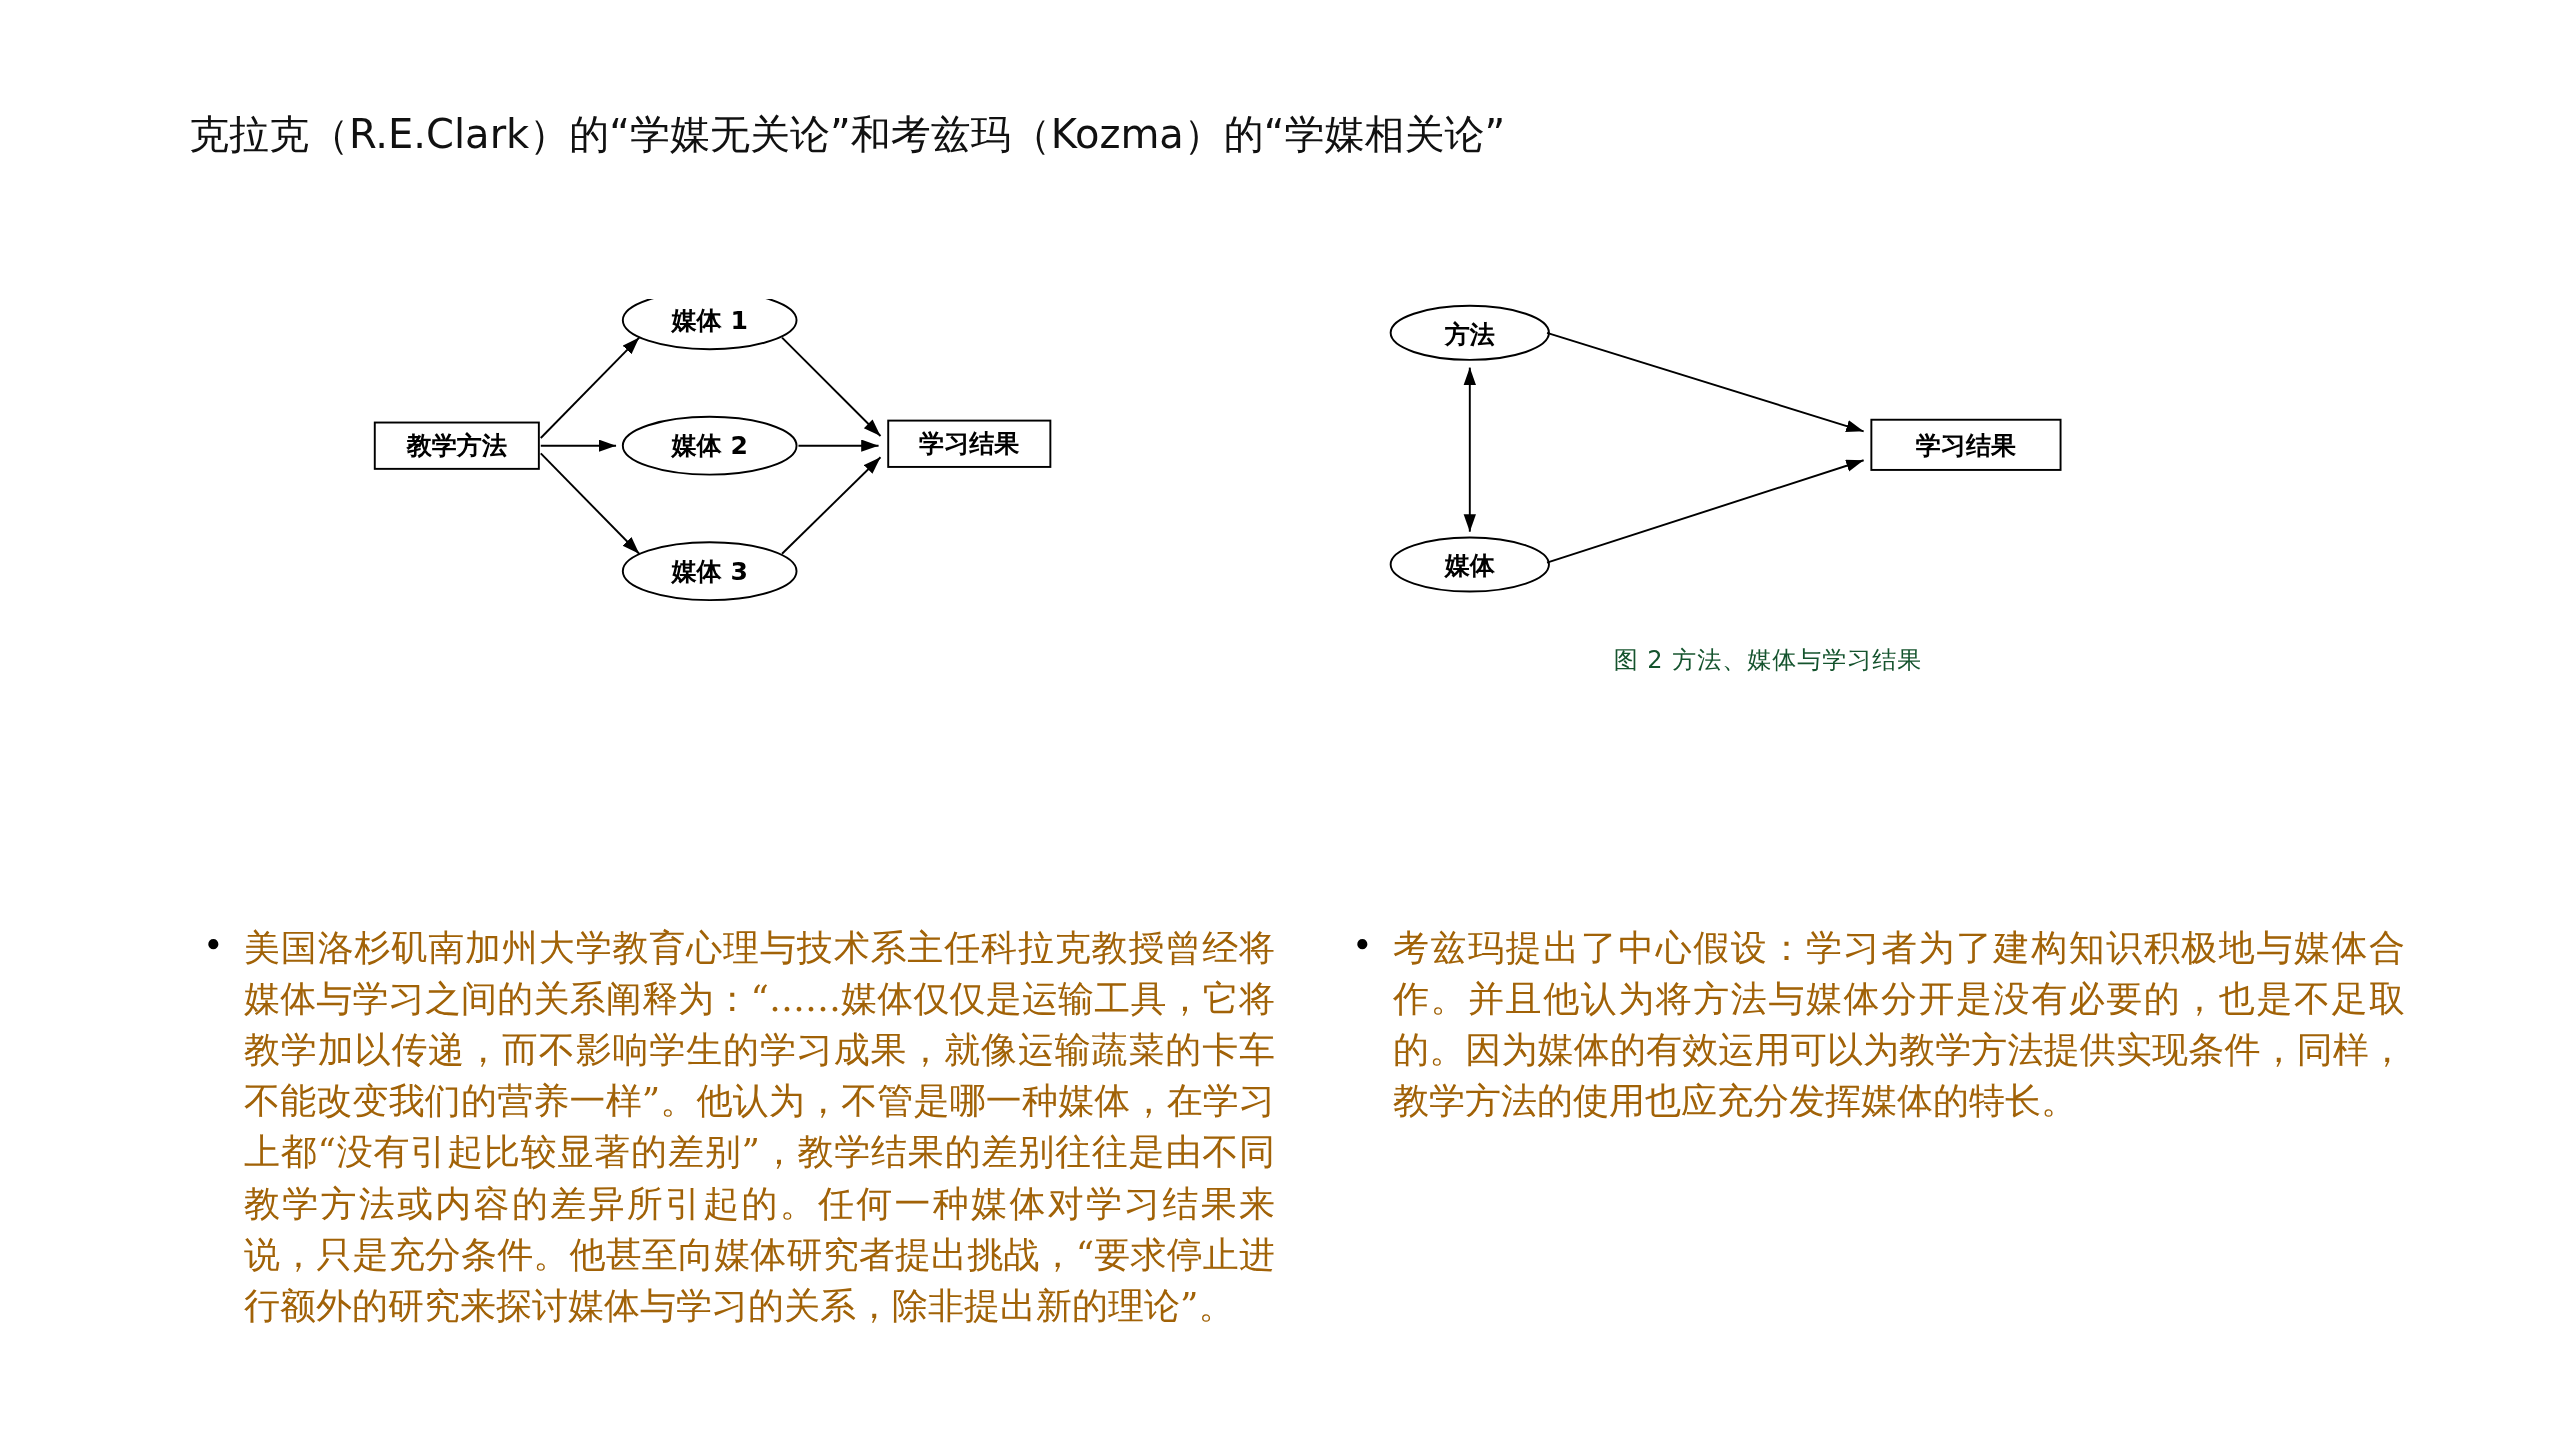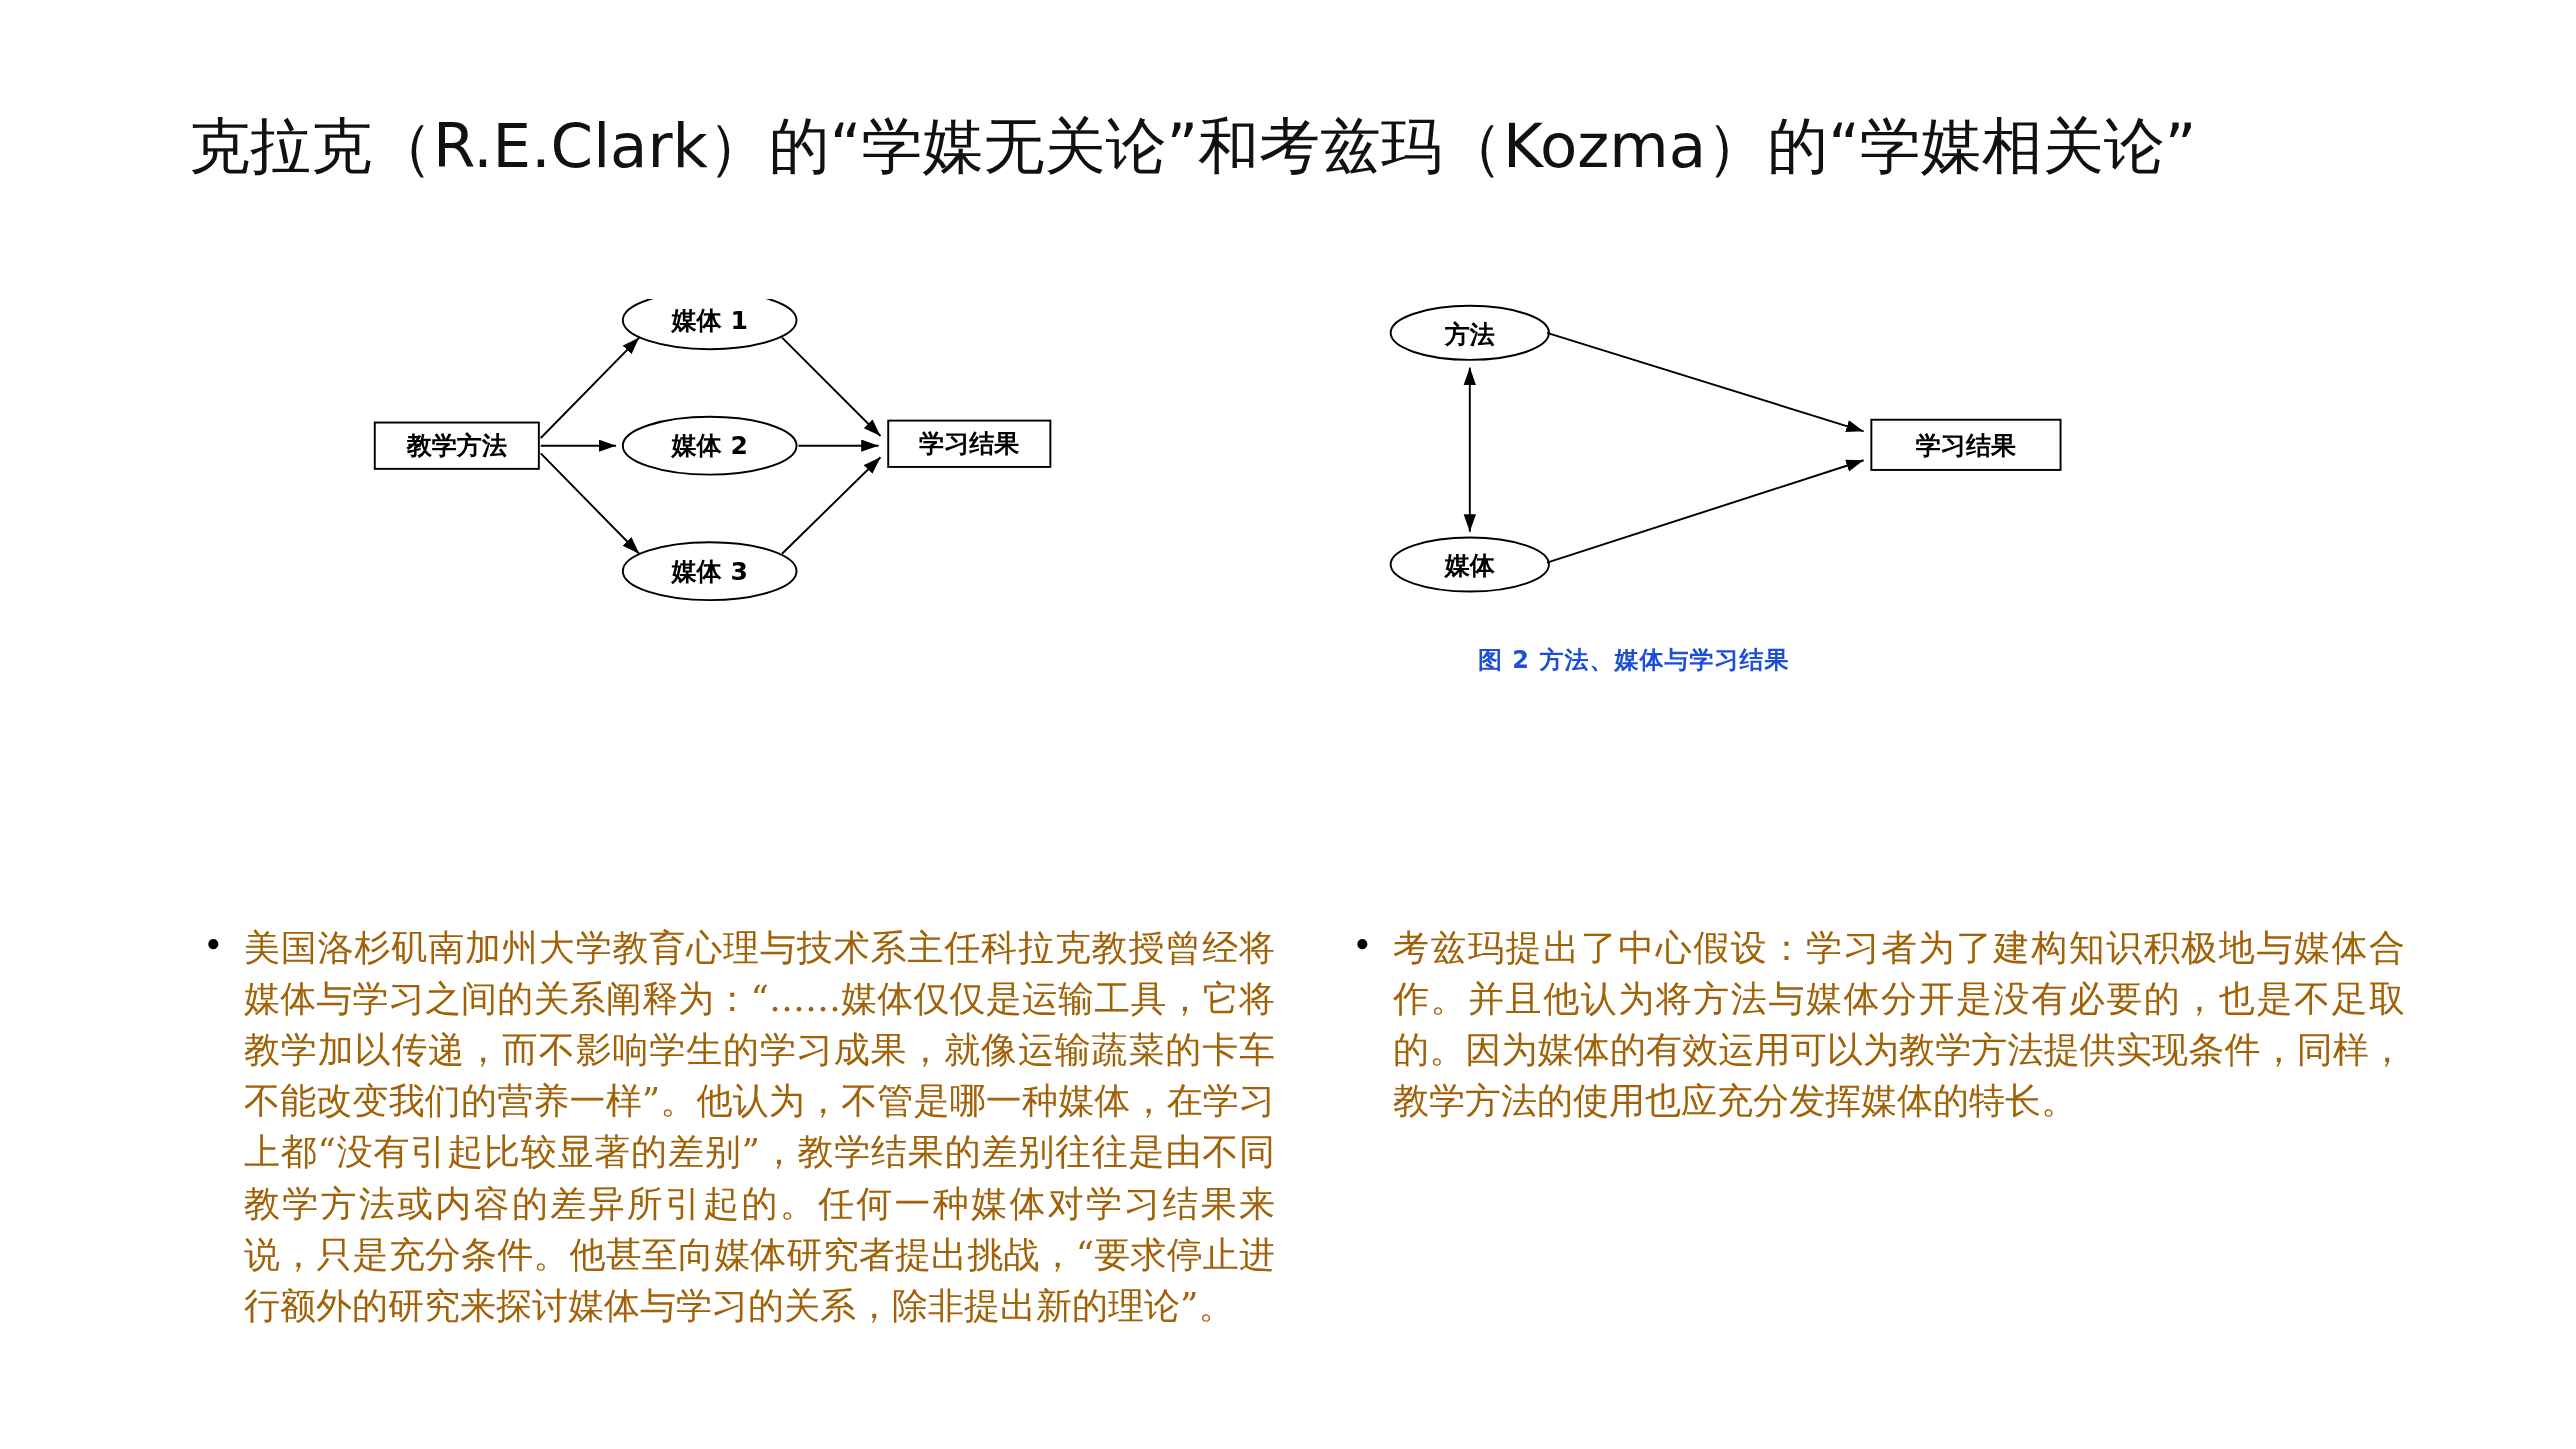--- a/index.html
+++ b/index.html
@@ -21,21 +21,21 @@
     width: 2576px;
     height: 1450px;
     background: #ffffff;
   }
   .title {
     position: absolute;
     left: 189px;
     top: 111px;
     width: 2231px;
     font-family: "DejaVu Sans", sans-serif;
-    font-size: 61px;
+    font-size: 40px;
     line-height: 1.16;
     font-weight: 400;
     color: #111111;
     letter-spacing: 0px;
   }
   
   .fig {
     position: absolute;
   }
   #fig1 {
@@ -49,23 +49,24 @@
     top: 294px;
     width: 695px;
     height: 599px;
   }
   .fig svg {
     display: block;
   }
   .fig-caption {
     font-family: "DejaVu Sans", sans-serif;
     font-size: 24px;
-    font-weight: 700;
+    font-weight: 400;
+    text-align: center;
     line-height: 1.55;
-    color: #1d4ed8;
+    color: #14532d;
     letter-spacing: 1px;
   }
   #fig1 .fig-caption {
     position: absolute;
     left: 68px;
     top: 415px;
     width: 560px;
   }
   #fig2 .fig-caption {
     position: absolute;

